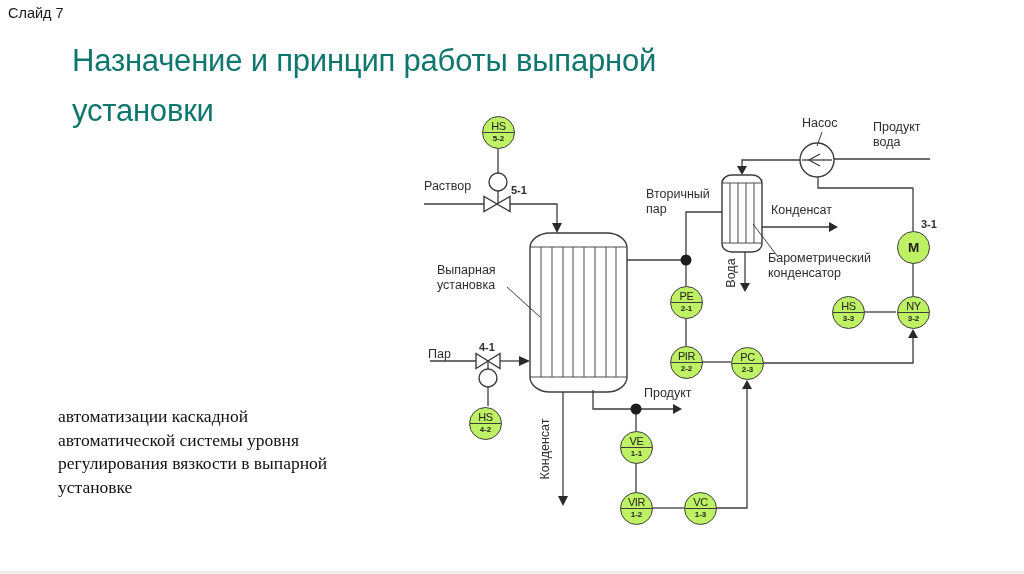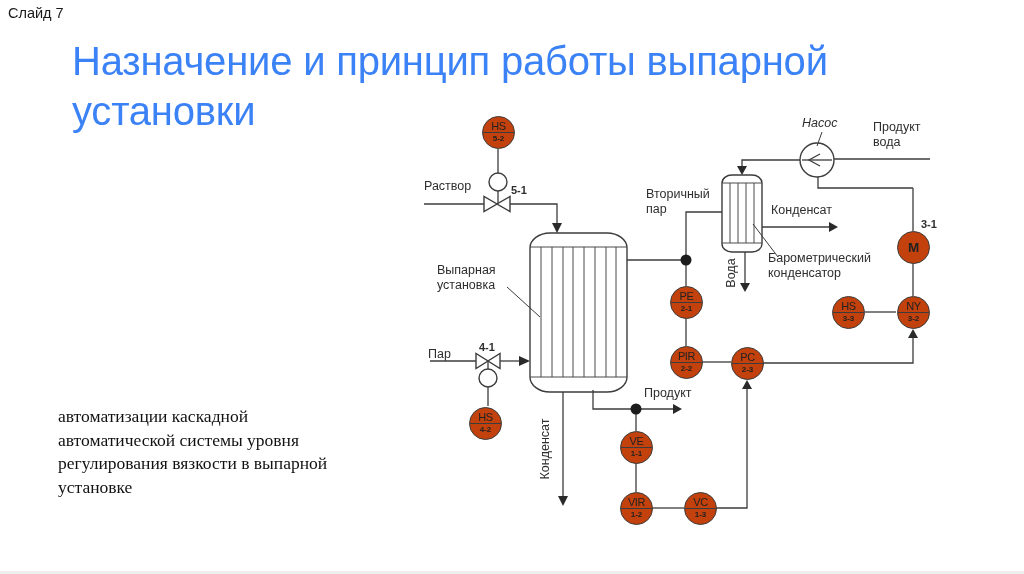--- a/index.html
+++ b/index.html
@@ -1,27 +1,27 @@
 <!DOCTYPE html>
 <html><head>
 <meta charset="utf-8">
 <style>
   html,body{margin:0;padding:0;background:#fff;}
   #stage{position:relative;width:1024px;height:574px;background:#ffffff;overflow:hidden;
          font-family:"Liberation Sans",sans-serif;color:#2e2e2e;}
   .abs{position:absolute;}
   #slide-label{left:8px;top:5px;font-size:14.5px;color:#1a1a1a;}
-  #title{left:72px;top:36px;font-size:40px;line-height:50px;color:#3b82f6;letter-spacing:-0.2px;}
+  #title{left:72px;top:36px;font-size:31px;line-height:50px;color:#0f766e;letter-spacing:-0.2px;}
   #caption{left:58px;top:405px;font-family:"Liberation Serif",serif;font-size:17.5px;line-height:23.5px;color:#111;}
   .dlabel{font-size:12.5px;color:#2e2e2e;line-height:14px;white-space:nowrap;}
   .tag{font-size:11px;font-weight:600;color:#2e2e2e;white-space:nowrap;}
   .two{line-height:14.5px;}
   .rot{transform:rotate(-90deg);transform-origin:center center;text-align:center;}
   .bubble{position:absolute;width:33px;height:33px;box-sizing:border-box;border:1.4px solid #3c3c3c;
-          border-radius:50%;background:#c2410c;display:flex;flex-direction:column;align-items:stretch;z-index:3;}
+          border-radius:50%;background:#bef264;display:flex;flex-direction:column;align-items:stretch;z-index:3;}
   .bubble .lt{height:15.4px;display:flex;align-items:flex-end;justify-content:center;
               border-bottom:1.2px solid #3c3c3c;font-size:11px;letter-spacing:-0.4px;padding-bottom:0px;color:#222;}
   .bubble .tg{flex:1;display:flex;align-items:flex-start;justify-content:center;font-size:8px;font-weight:600;color:#222;padding-top:1px;}
   .bubble.motor{align-items:center;justify-content:center;flex-direction:row;}
   .bubble.motor .lt{border:none;height:auto;font-size:13.5px;font-weight:700;align-items:center;padding:0;}
   svg{position:absolute;left:0;top:0;z-index:1;}
   .ln{stroke:#3c3c3c;stroke-width:1.3;fill:none;}
   .thin{stroke:#4a4a4a;stroke-width:1;fill:none;}
   .shape{stroke:#3c3c3c;stroke-width:1.4;fill:#fff;}
   .arr{fill:#2a2a2a;stroke:none;}
@@ -222,21 +222,21 @@
 
   <div class="abs dlabel rot" style="left:714px;top:266px;width:34px;">Вода</div>
 
   <div class="abs dlabel" style="left:771px;top:203px;">Конденсат</div>
 
   <div class="abs dlabel two" style="left:768px;top:251px;">
     <div>Барометрический</div>
     <div>конденсатор</div>
   </div>
 
-  <div class="abs dlabel" style="left:802px;top:116px;font-style:italic;">Насос</div>
+  <div class="abs dlabel" style="left:802px;top:116px;">Насос</div>
 
   <div class="abs dlabel two" style="left:873px;top:120px;">
     <div>Продукт</div>
     <div>вода</div>
   </div>
 
   <div class="abs" id="edge-bottom"></div>
 </div>
 
 </body></html>

